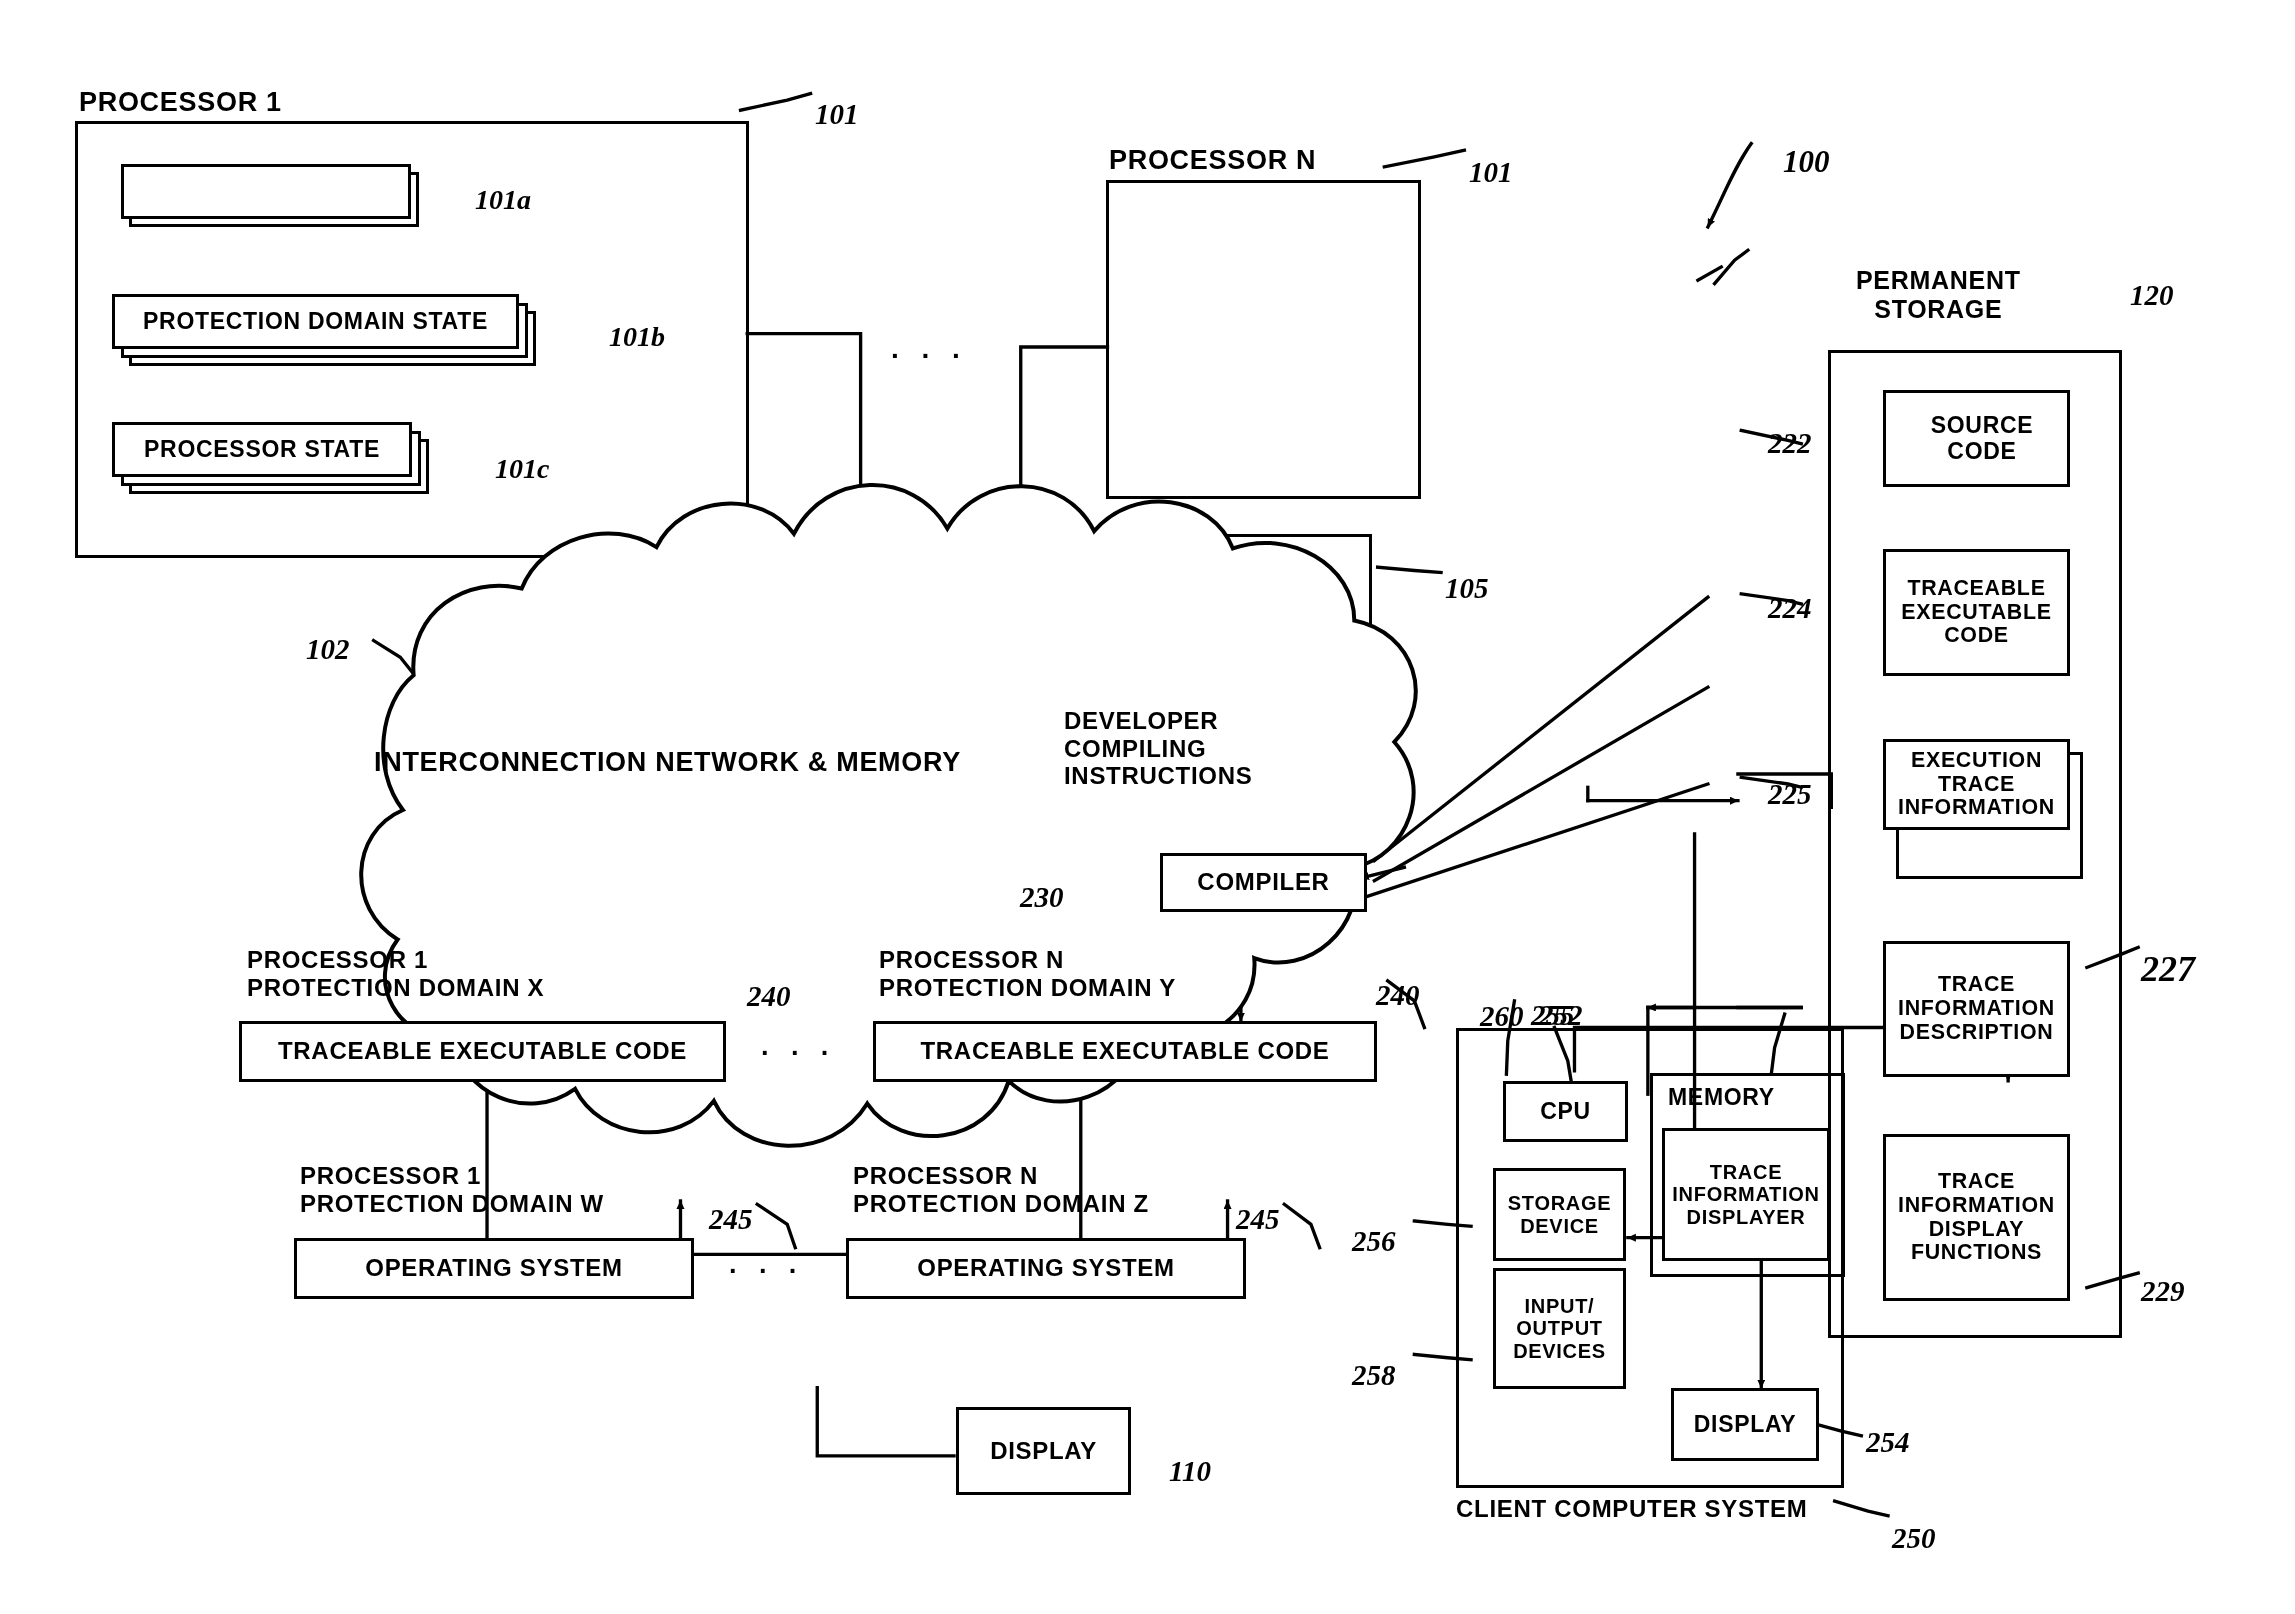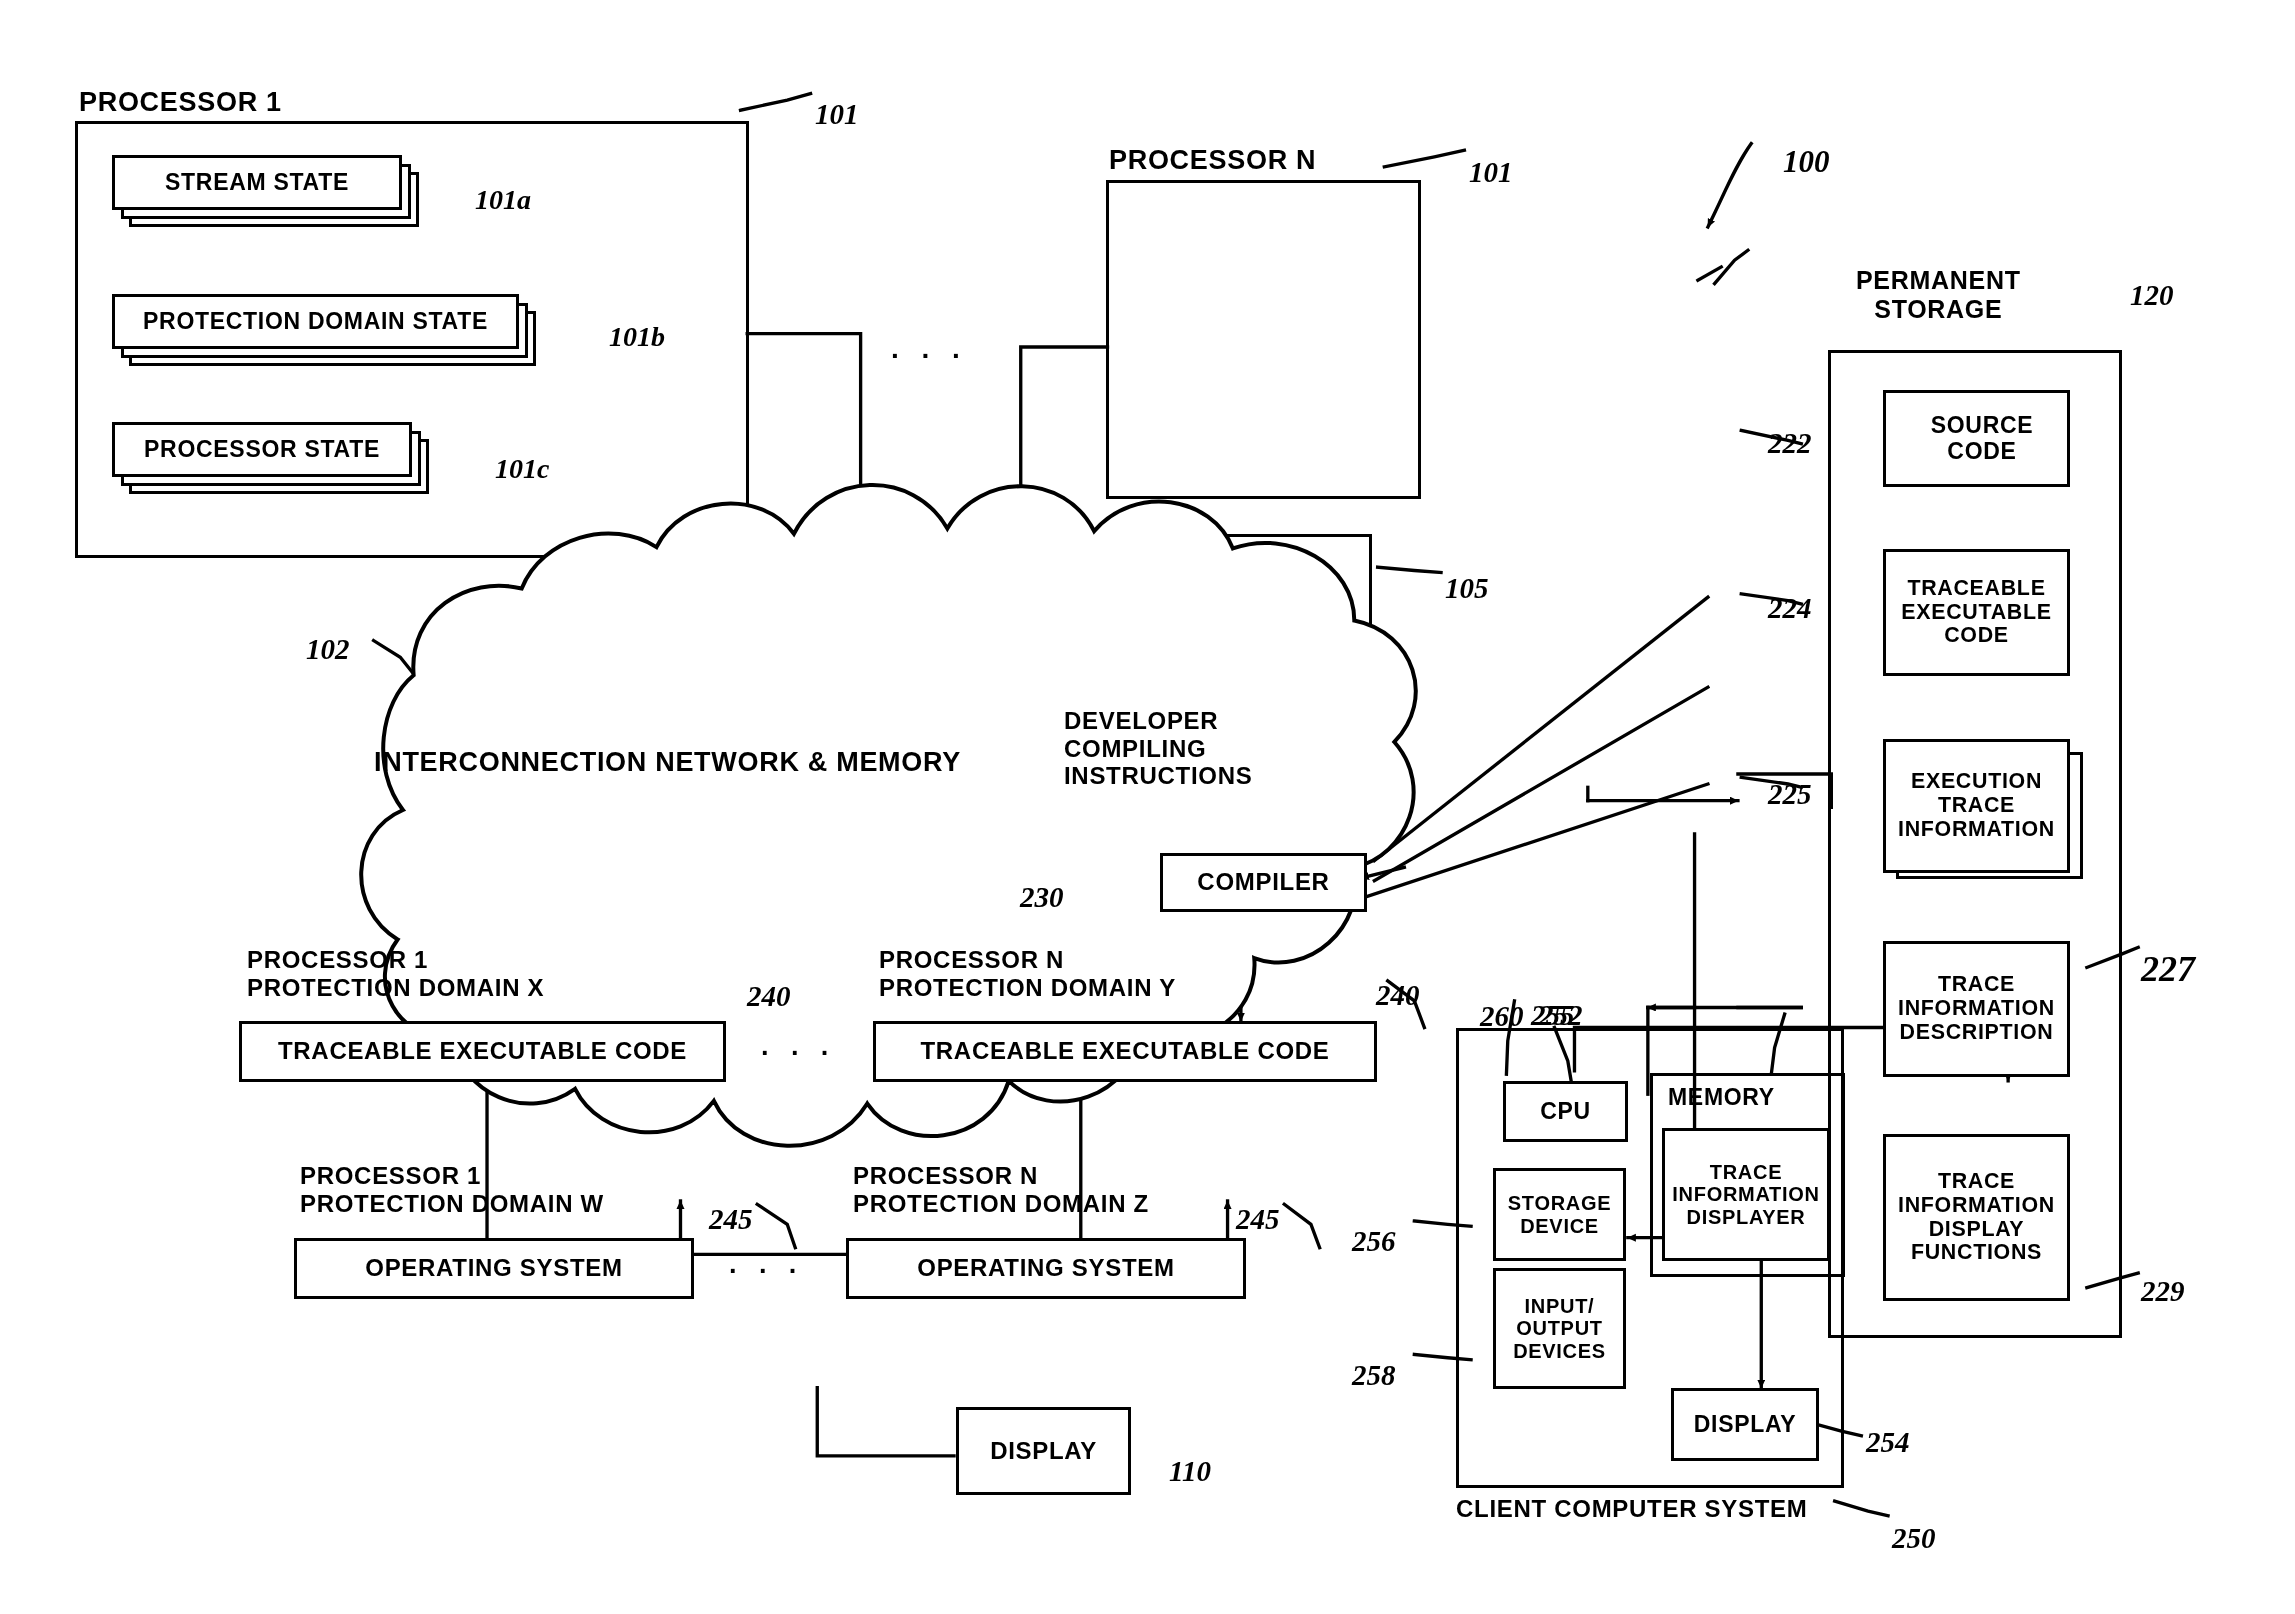--- a/index.html
+++ b/index.html
@@ -105,23 +105,20 @@
     </g>
   </svg>
 
   <div class="plain" style="left:79px;top:87px;font-size:27px;">PROCESSOR 1</div>
   <div class="outl" style="left:75px;top:121px;width:674px;height:437px;"></div>
   <div class="ref" style="left:815px;top:79px;font-size:29px;">101</div>
 
   <div class="stackwrap" style="left:112px;top:155px;width:310px;height:75px;">
     <div class="sh" style="left:17.3px;top:17.3px;width:290px;height:55px;"></div>
     <div class="sh" style="left:8.7px;top:8.7px;width:290px;height:55px;"></div>
-    <div class="node" style="left:0;top:0;width:290px;height:55px;font-size:23px;">
-      <span>STREAM STATE</span>
-    </div>
   </div>
   <div class="ref" style="left:475px;top:165px;font-size:28px;">101a</div>
 
   <div class="stackwrap" style="left:112px;top:294px;width:427px;height:75px;">
     <div class="sh" style="left:17.3px;top:17.3px;width:407px;height:55px;"></div>
     <div class="sh" style="left:8.7px;top:8.7px;width:407px;height:55px;"></div>
     <div class="node" style="left:0;top:0;width:407px;height:55px;font-size:23px;">
       <span>PROTECTION DOMAIN STATE</span>
     </div>
   </div>
@@ -232,21 +229,21 @@
 
   <div class="node" style="left:1883px;top:549px;width:187px;height:127px;font-size:21.4px;white-space:pre;">
     <span>TRACEABLE
 EXECUTABLE
 CODE</span>
   </div>
   <div class="ref" style="left:1768px;top:573px;font-size:29px;">224</div>
 
   <div class="stackwrap" style="left:1883px;top:739px;width:200px;height:140px;">
     <div class="sh" style="left:13.3px;top:13.3px;width:187px;height:127px;"></div>
-    <div class="node" style="left:0;top:0;width:187px;height:134px;font-size:21.4px;white-space:pre;">
+    <div class="node" style="left:0;top:0;width:187px;height:91px;font-size:21.4px;white-space:pre;">
       <span>EXECUTION
 TRACE
 INFORMATION</span>
     </div>
   </div>
   <div class="ref" style="left:1768px;top:759px;font-size:29px;">225</div>
 
   <div class="node" style="left:1883px;top:941px;width:187px;height:136px;font-size:21.4px;white-space:pre;">
     <span>TRACE
 INFORMATION

